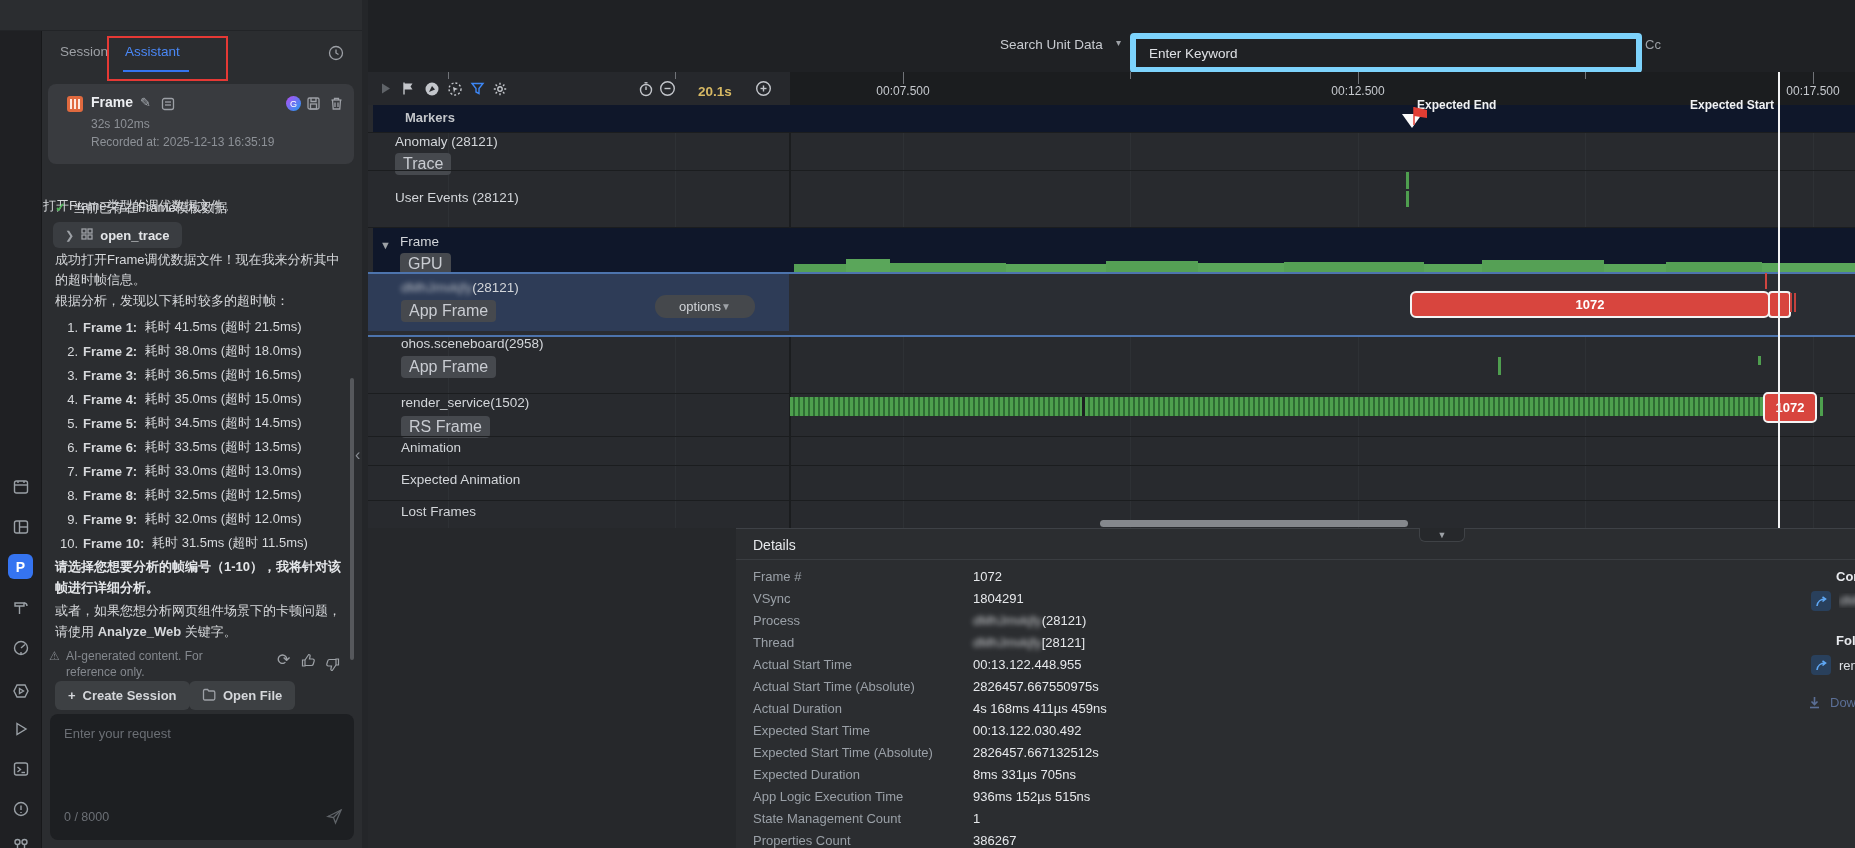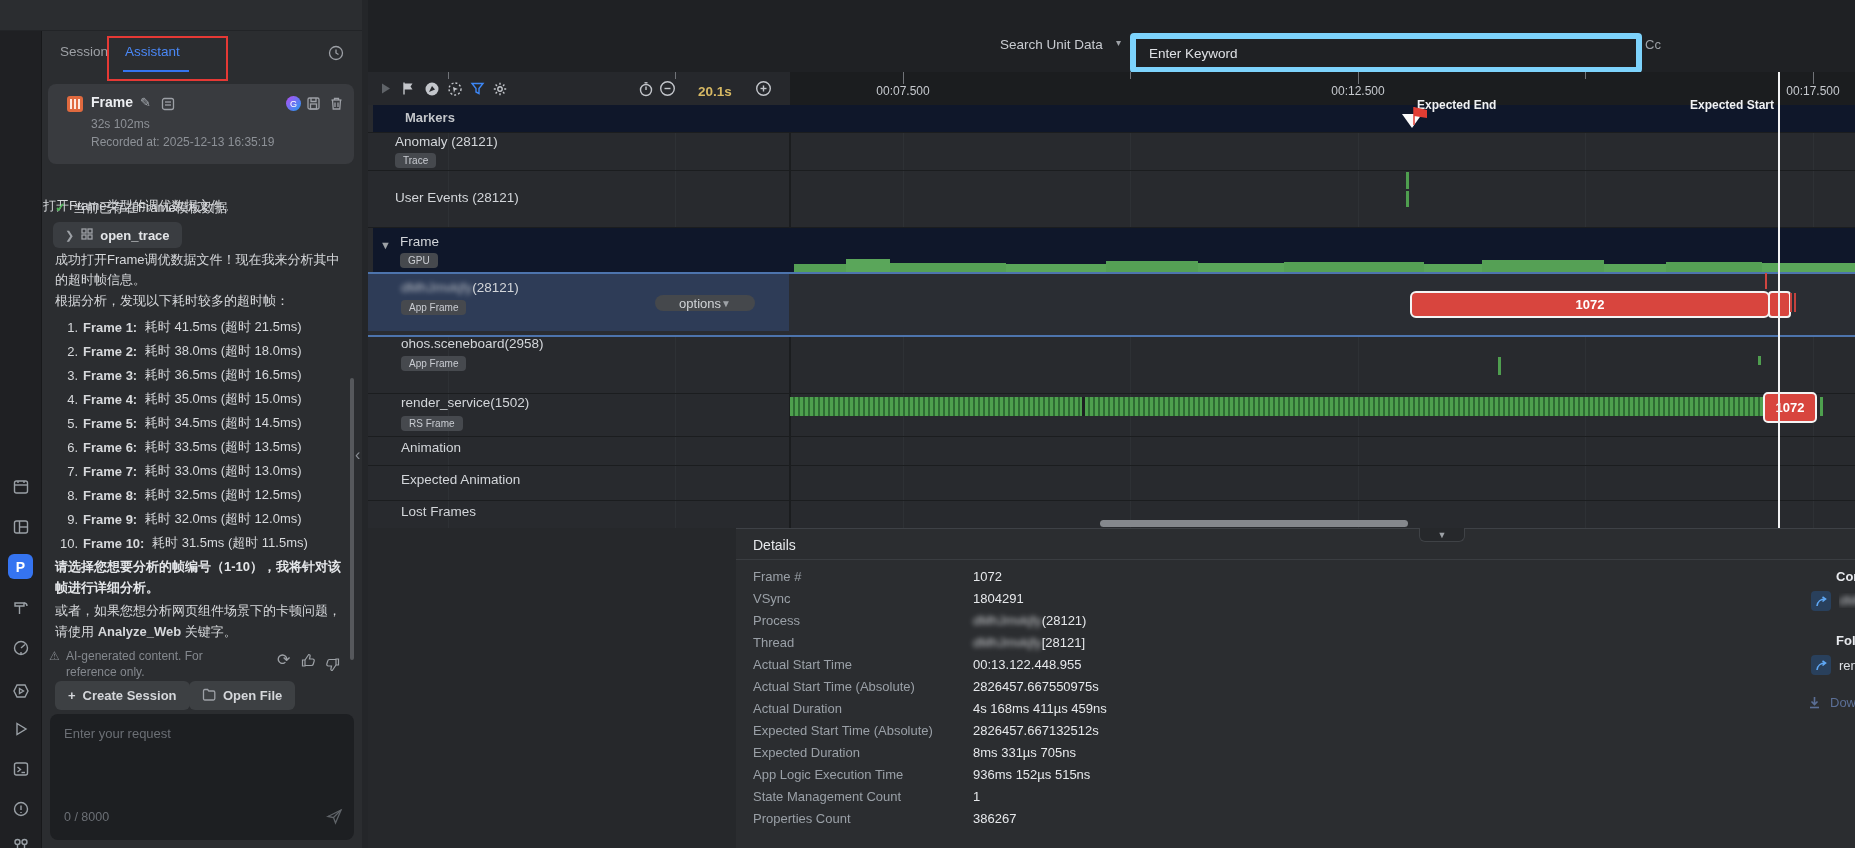--- a/index.html
+++ b/index.html
@@ -87,28 +87,28 @@
   #ruler{left:422px;top:72px;width:1065px;height:33px;background:#1b1d1f;border-bottom:1px solid #1a1b1d;}
   .ruler-tick{position:absolute;top:0;width:1px;background:#707378;}
   .ruler-label{position:absolute;top:12px;font-size:12px;color:#c6c9ce;transform:translateX(-50%);white-space:nowrap;}
   
   #rows{left:0;top:105px;width:1487px;height:423px;background:#282a2e;}
   .gridline{position:absolute;top:0;width:1px;height:423px;background:#2e3135;}
   #col-divider{left:421px;top:0;width:2px;height:423px;background:#1b1d1f;}
   .row-sep{position:absolute;left:0;width:1487px;height:1px;background:#1b1d1f;}
   .section-row{position:absolute;left:5px;width:1487px;background:#0f172a;}
   .rowlabel{position:absolute;font-size:13.5px;color:#d3d6da;white-space:nowrap;}
-  .badge{position:absolute;background:#46494e;border-radius:4px;padding:2px 8px;font-size:10px;color:#c9ccd2;}
+  .badge{position:absolute;background:#46494e;border-radius:4px;padding:2px 8px;font-size:16px;color:#c9ccd2;}
   #markers-label{left:32px;top:5px;font-size:13px;color:#c3c6ca;font-weight:bold;}
   #frame-chevron{color:#9da1a6;font-size:11px;}
   #row-selected{left:0;top:167px;width:1487px;height:61px;background:#2a2d33;
       border-top:2px solid #4d74ad;border-bottom:2px solid #4d74ad;}
   #row-selected .labelbg{position:absolute;left:0;top:0;width:421px;height:57px;background:#2e3c57;}
   .blur{filter:blur(2.6px);opacity:.8;}
-  #options-btn{left:287px;top:190px;width:100px;height:16px;background:#45484c;border-radius:11px;
+  #options-btn{left:287px;top:190px;width:100px;height:23px;background:#45484c;border-radius:11px;
       color:#d0d3d7;font-size:13px;display:flex;align-items:center;justify-content:center;}
   #options-btn .chev{color:#9da1a6;font-size:10px;}
   
   .gpu-seg{position:absolute;background:#56a056;}
   .mini-tick{position:absolute;background:#4f9e4f;}
   #rs-bar{position:absolute;left:422px;top:292px;height:19px;
       background:repeating-linear-gradient(90deg,#4ea04e 0 3px,#2e6b33 3px 5px);}
   .rs-gap{position:absolute;top:292px;height:19px;width:3px;background:#1d1f22;}
   #rs-endtick{position:absolute;top:292px;width:3px;height:19px;background:#4ea04e;}
   #frame-bar{position:absolute;left:1042px;top:186px;width:356px;height:23px;background:#d8453e;
@@ -605,20 +605,24 @@
           </div>
           <div class="dt-row">
             <span class="lbl">Actual Start Time (Absolute)</span>
             <span class="val">2826457.667550975s</span>
           </div>
           <div class="dt-row">
             <span class="lbl">Actual Duration</span>
             <span class="val">4s 168ms 411µs 459ns</span>
           </div>
           <div class="dt-row">
+            <span class="lbl">Expected Start Time</span>
+            <span class="val">00:13.122.030.492</span>
+          </div>
+          <div class="dt-row">
             <span class="lbl">Expected Start Time (Absolute)</span>
             <span class="val">2826457.667132512s</span>
           </div>
           <div class="dt-row">
             <span class="lbl">Expected Duration</span>
             <span class="val">8ms 331µs 705ns</span>
           </div>
           <div class="dt-row">
             <span class="lbl">App Logic Execution Time</span>
             <span class="val">936ms 152µs 515ns</span>

